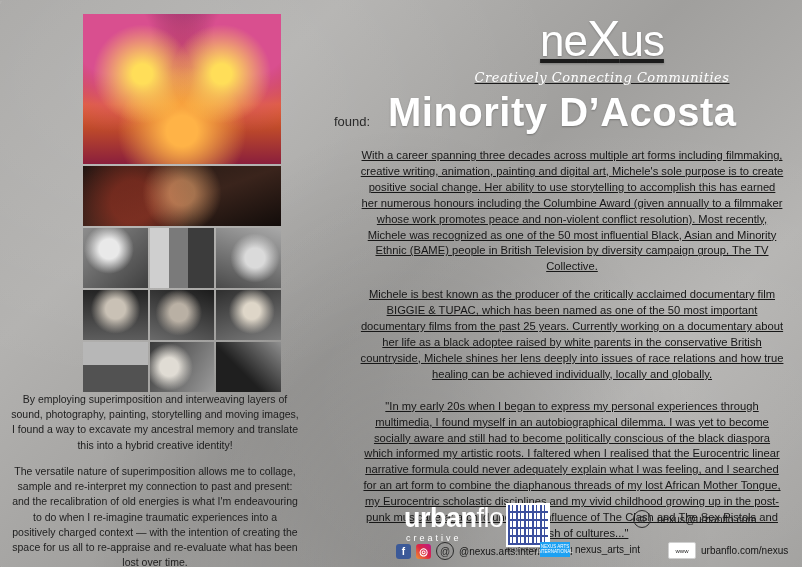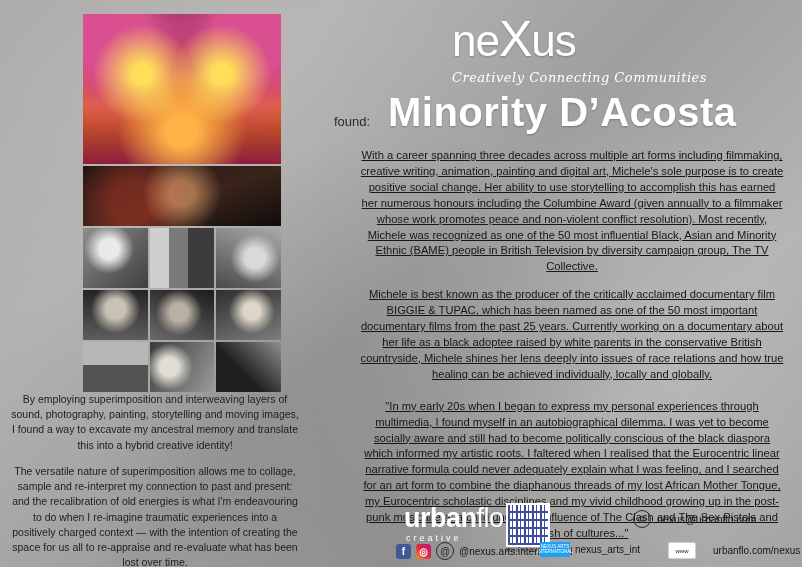--- a/index.html
+++ b/index.html
@@ -116,21 +116,22 @@
     color: #1d1d1d;
   }
   .left-copy p { margin: 0 0 11px 0; }
 
   
   .brand {
     position: absolute;
     left: 452px;
     top: 14px;
     width: 300px;
-    text-align: left;
+    text-align: center;
+    text-decoration: underline;
   }
   .brand-word {
     font-size: 44px;
     letter-spacing: -1px;
     color: #ffffff;
     font-weight: 400;
     line-height: 1;
     text-shadow: 0 1px 2px rgba(0,0,0,0.25);
   }
   .brand-word .cap { font-size: 50px; }
@@ -275,21 +276,21 @@
   .www-badge {
     width: 26px; height: 15px;
     background: #ffffff;
     color: #222;
     font-size: 6px;
     display: inline-flex; align-items: center; justify-content: center;
     border-radius: 2px;
     border: 1px solid #cfcfcf;
   }
   .handle-twitter { position: absolute; left: 540px; top: 542px; display:flex; align-items:center; gap:5px; font-size:10px; color:#151515;}
-  .handle-web { position: absolute; left: 668px; top: 542px; display:flex; align-items:center; gap:17px; font-size:10px; color:#151515;}
+  .handle-web { position: absolute; left: 668px; top: 542px; display:flex; align-items:center; gap:5px; font-size:10px; color:#151515;}
   .email-row {
     position: absolute;
     left: 633px;
     top: 510px;
     display: flex;
     align-items: center;
     gap: 6px;
     font-size: 10.5px;
     color: #151515;
   }

